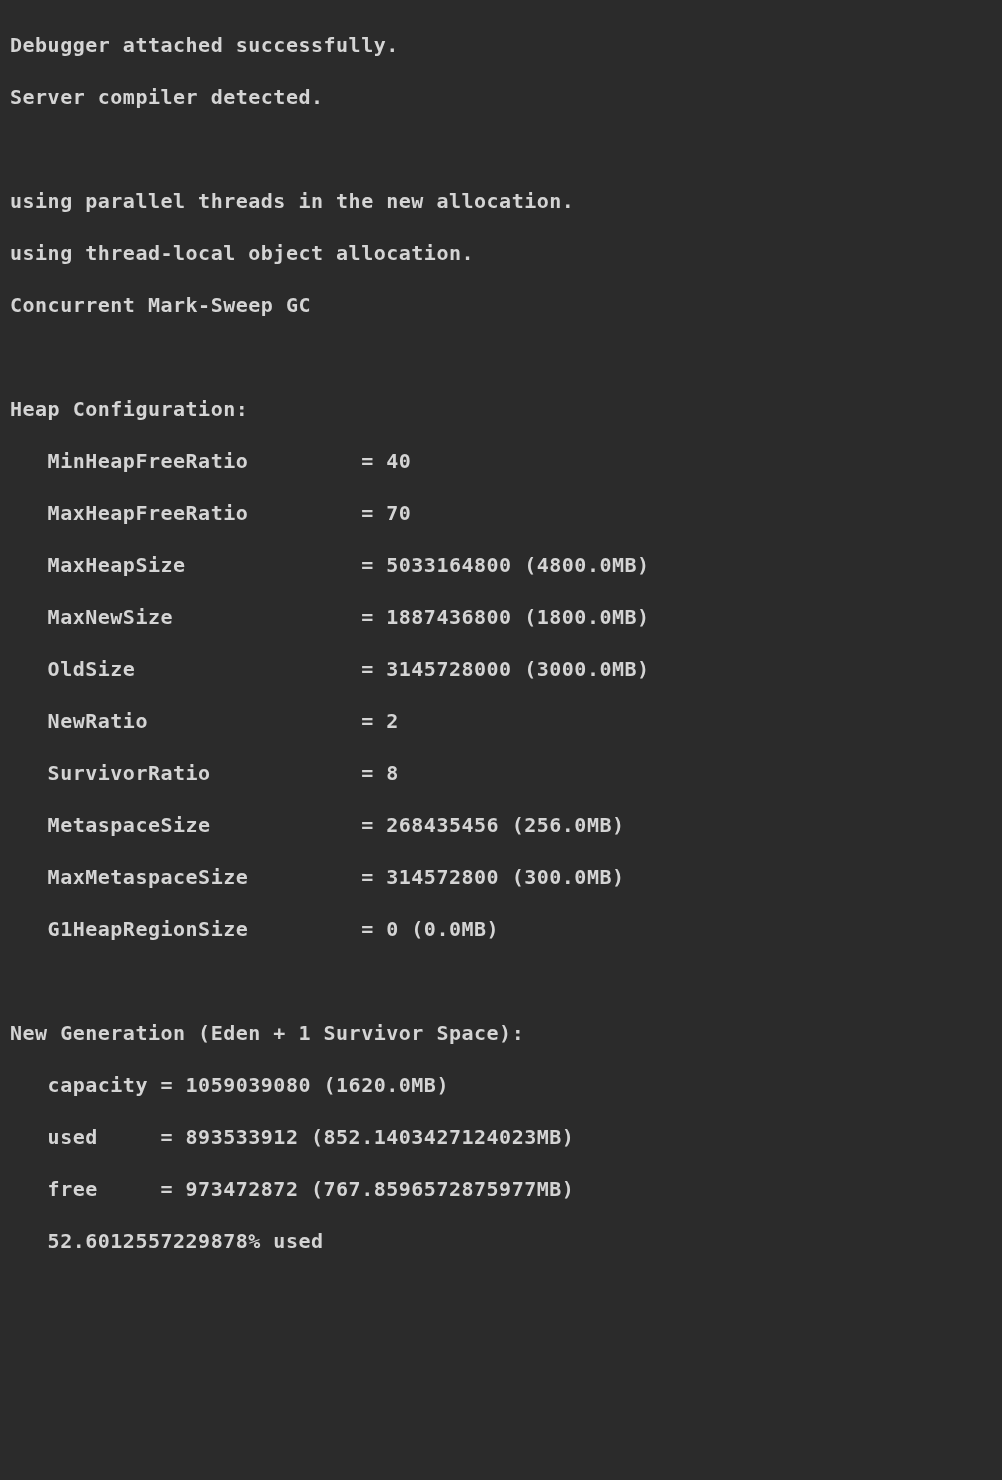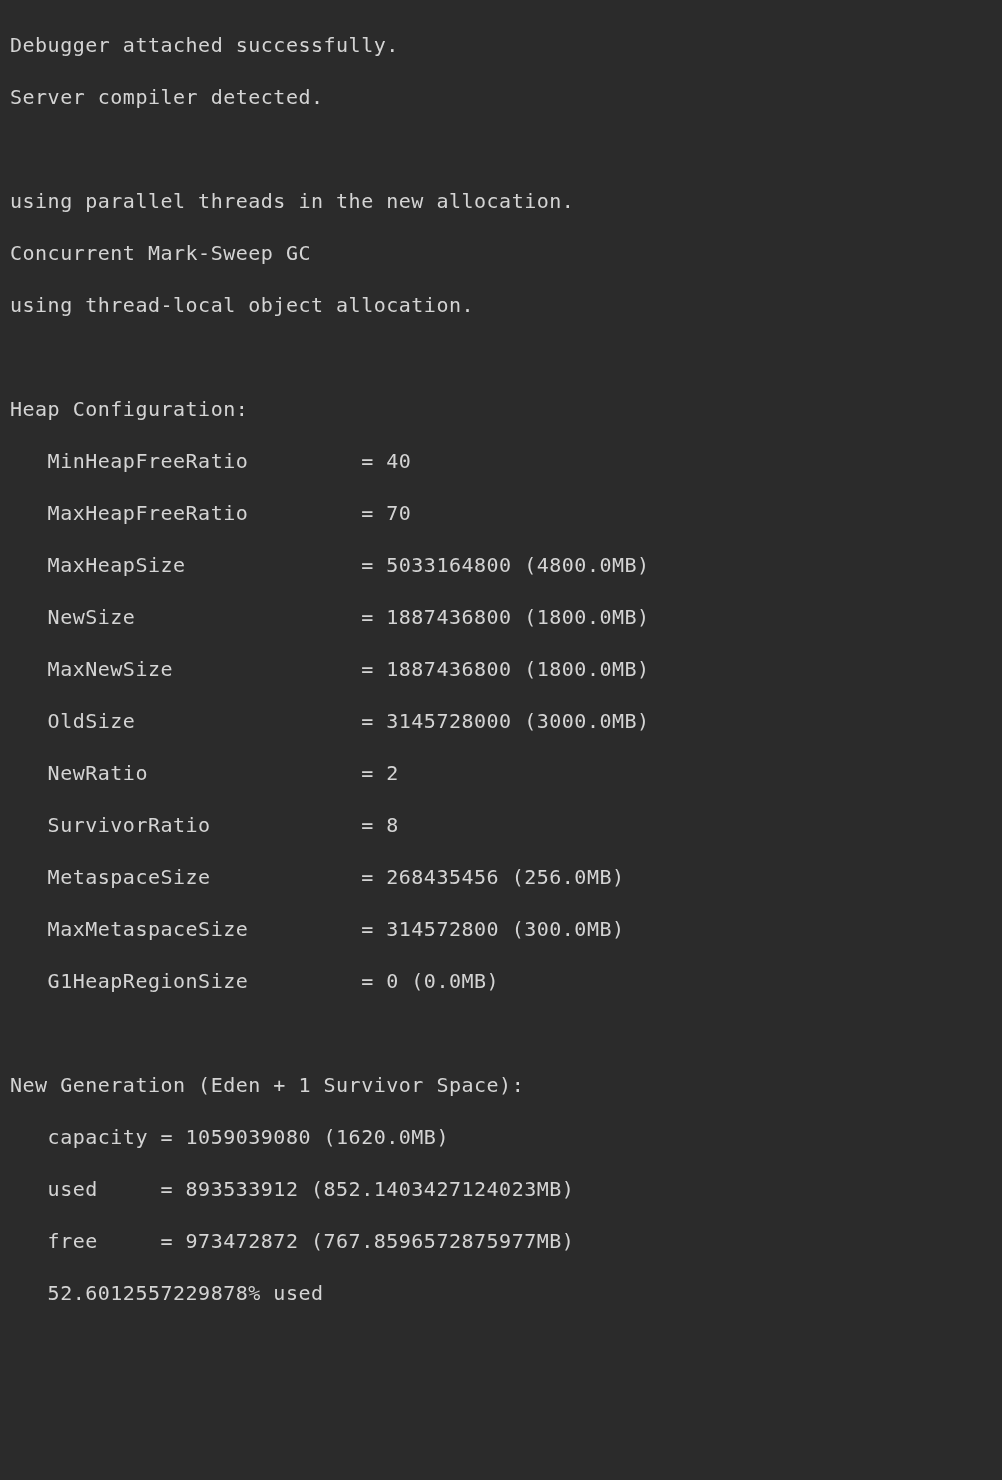--- a/index.html
+++ b/index.html
@@ -13,38 +13,37 @@
     letter-spacing: 0.5px;
   }
   .terminal {
     box-sizing: border-box;
     width: 1002px;
     min-height: 1480px;
     padding: 6px 4px 4px 10px;
     white-space: pre;
     position: relative;
   }
-  .line { display: block; }
+  .line { display: block; font-weight: bold; }
 </style>
 </head>
 <body>
 
 <div class="terminal">
 <span class="line">Debugger attached successfully.</span>
 <span class="line">Server compiler detected.</span>
 <span class="line"> </span>
 <span class="line">using parallel threads in the new allocation.</span>
+<span class="line">using thread-local object allocation.</span>
 <span class="line">Concurrent Mark-Sweep GC</span>
-<span class="line">using thread-local object allocation.</span>
 <span class="line"> </span>
 <span class="line">Heap Configuration:</span>
 <span class="line">   MinHeapFreeRatio         = 40</span>
 <span class="line">   MaxHeapFreeRatio         = 70</span>
 <span class="line">   MaxHeapSize              = 5033164800 (4800.0MB)</span>
-<span class="line">   NewSize                  = 1887436800 (1800.0MB)</span>
 <span class="line">   MaxNewSize               = 1887436800 (1800.0MB)</span>
 <span class="line">   OldSize                  = 3145728000 (3000.0MB)</span>
 <span class="line">   NewRatio                 = 2</span>
 <span class="line">   SurvivorRatio            = 8</span>
 <span class="line">   MetaspaceSize            = 268435456 (256.0MB)</span>
 <span class="line">   MaxMetaspaceSize         = 314572800 (300.0MB)</span>
 <span class="line">   G1HeapRegionSize         = 0 (0.0MB)</span>
 <span class="line"> </span>
 <span class="line">New Generation (Eden + 1 Survivor Space):</span>
 <span class="line">   capacity = 1059039080 (1620.0MB)</span>

